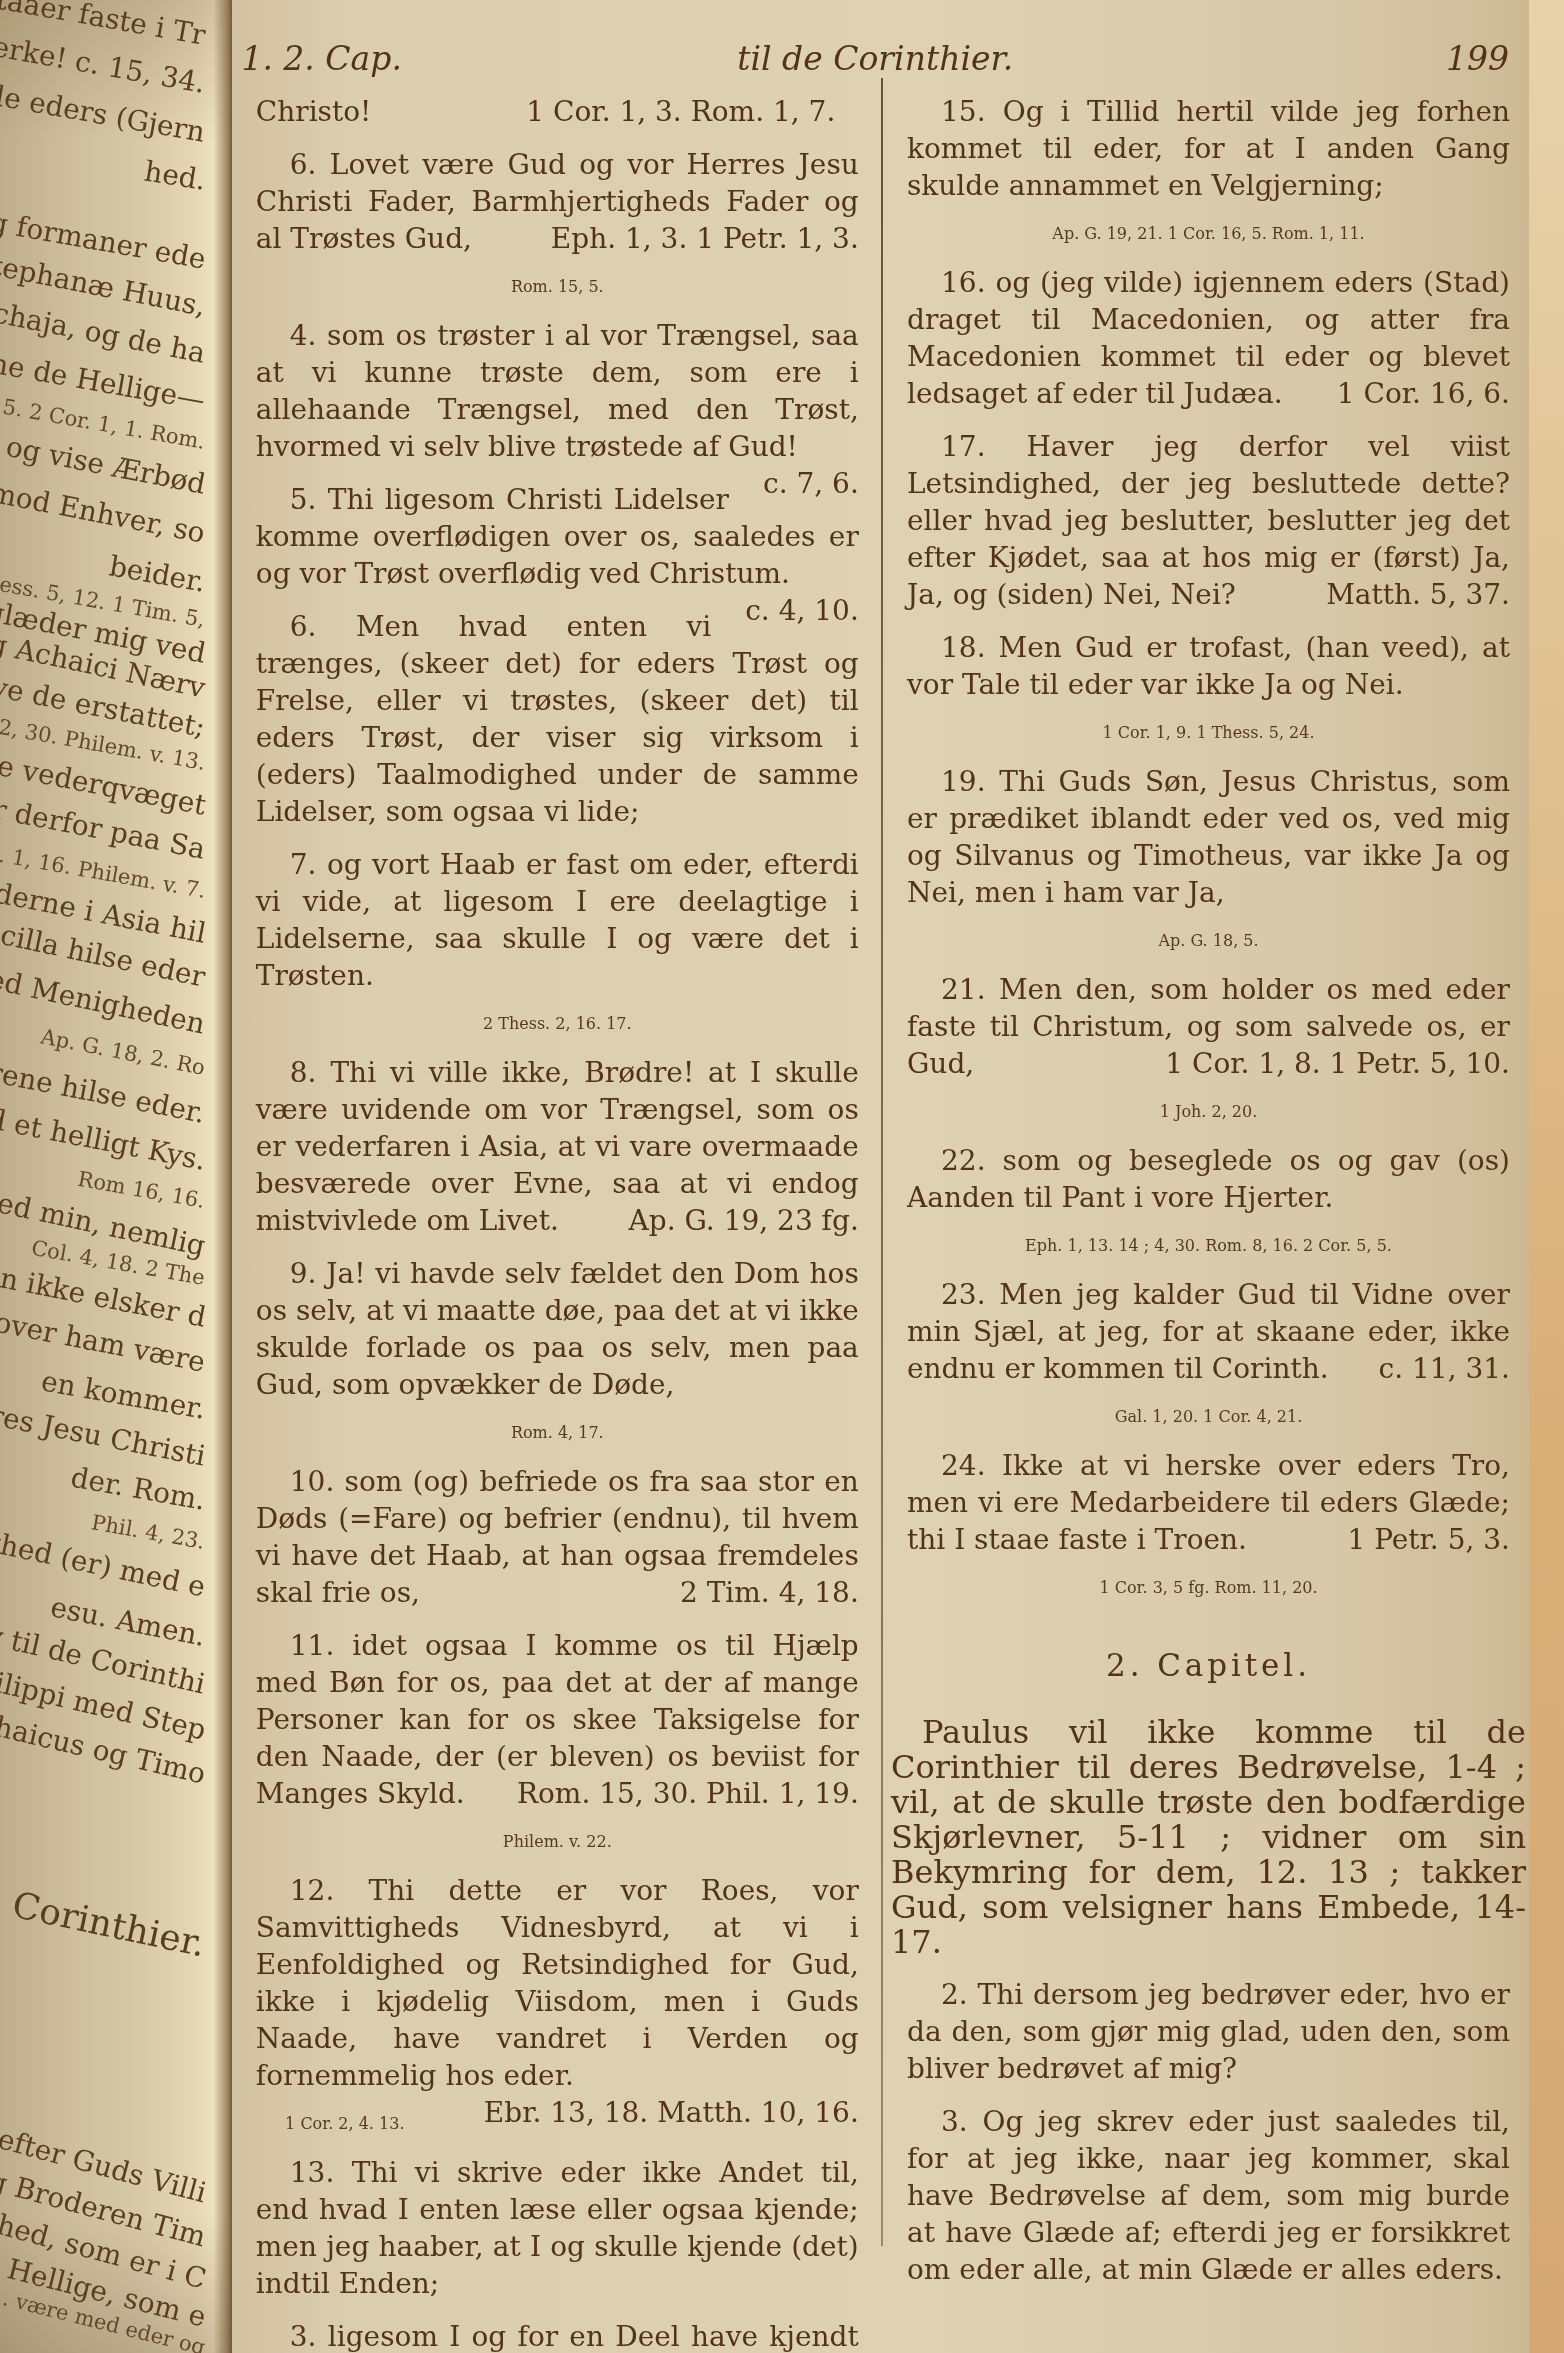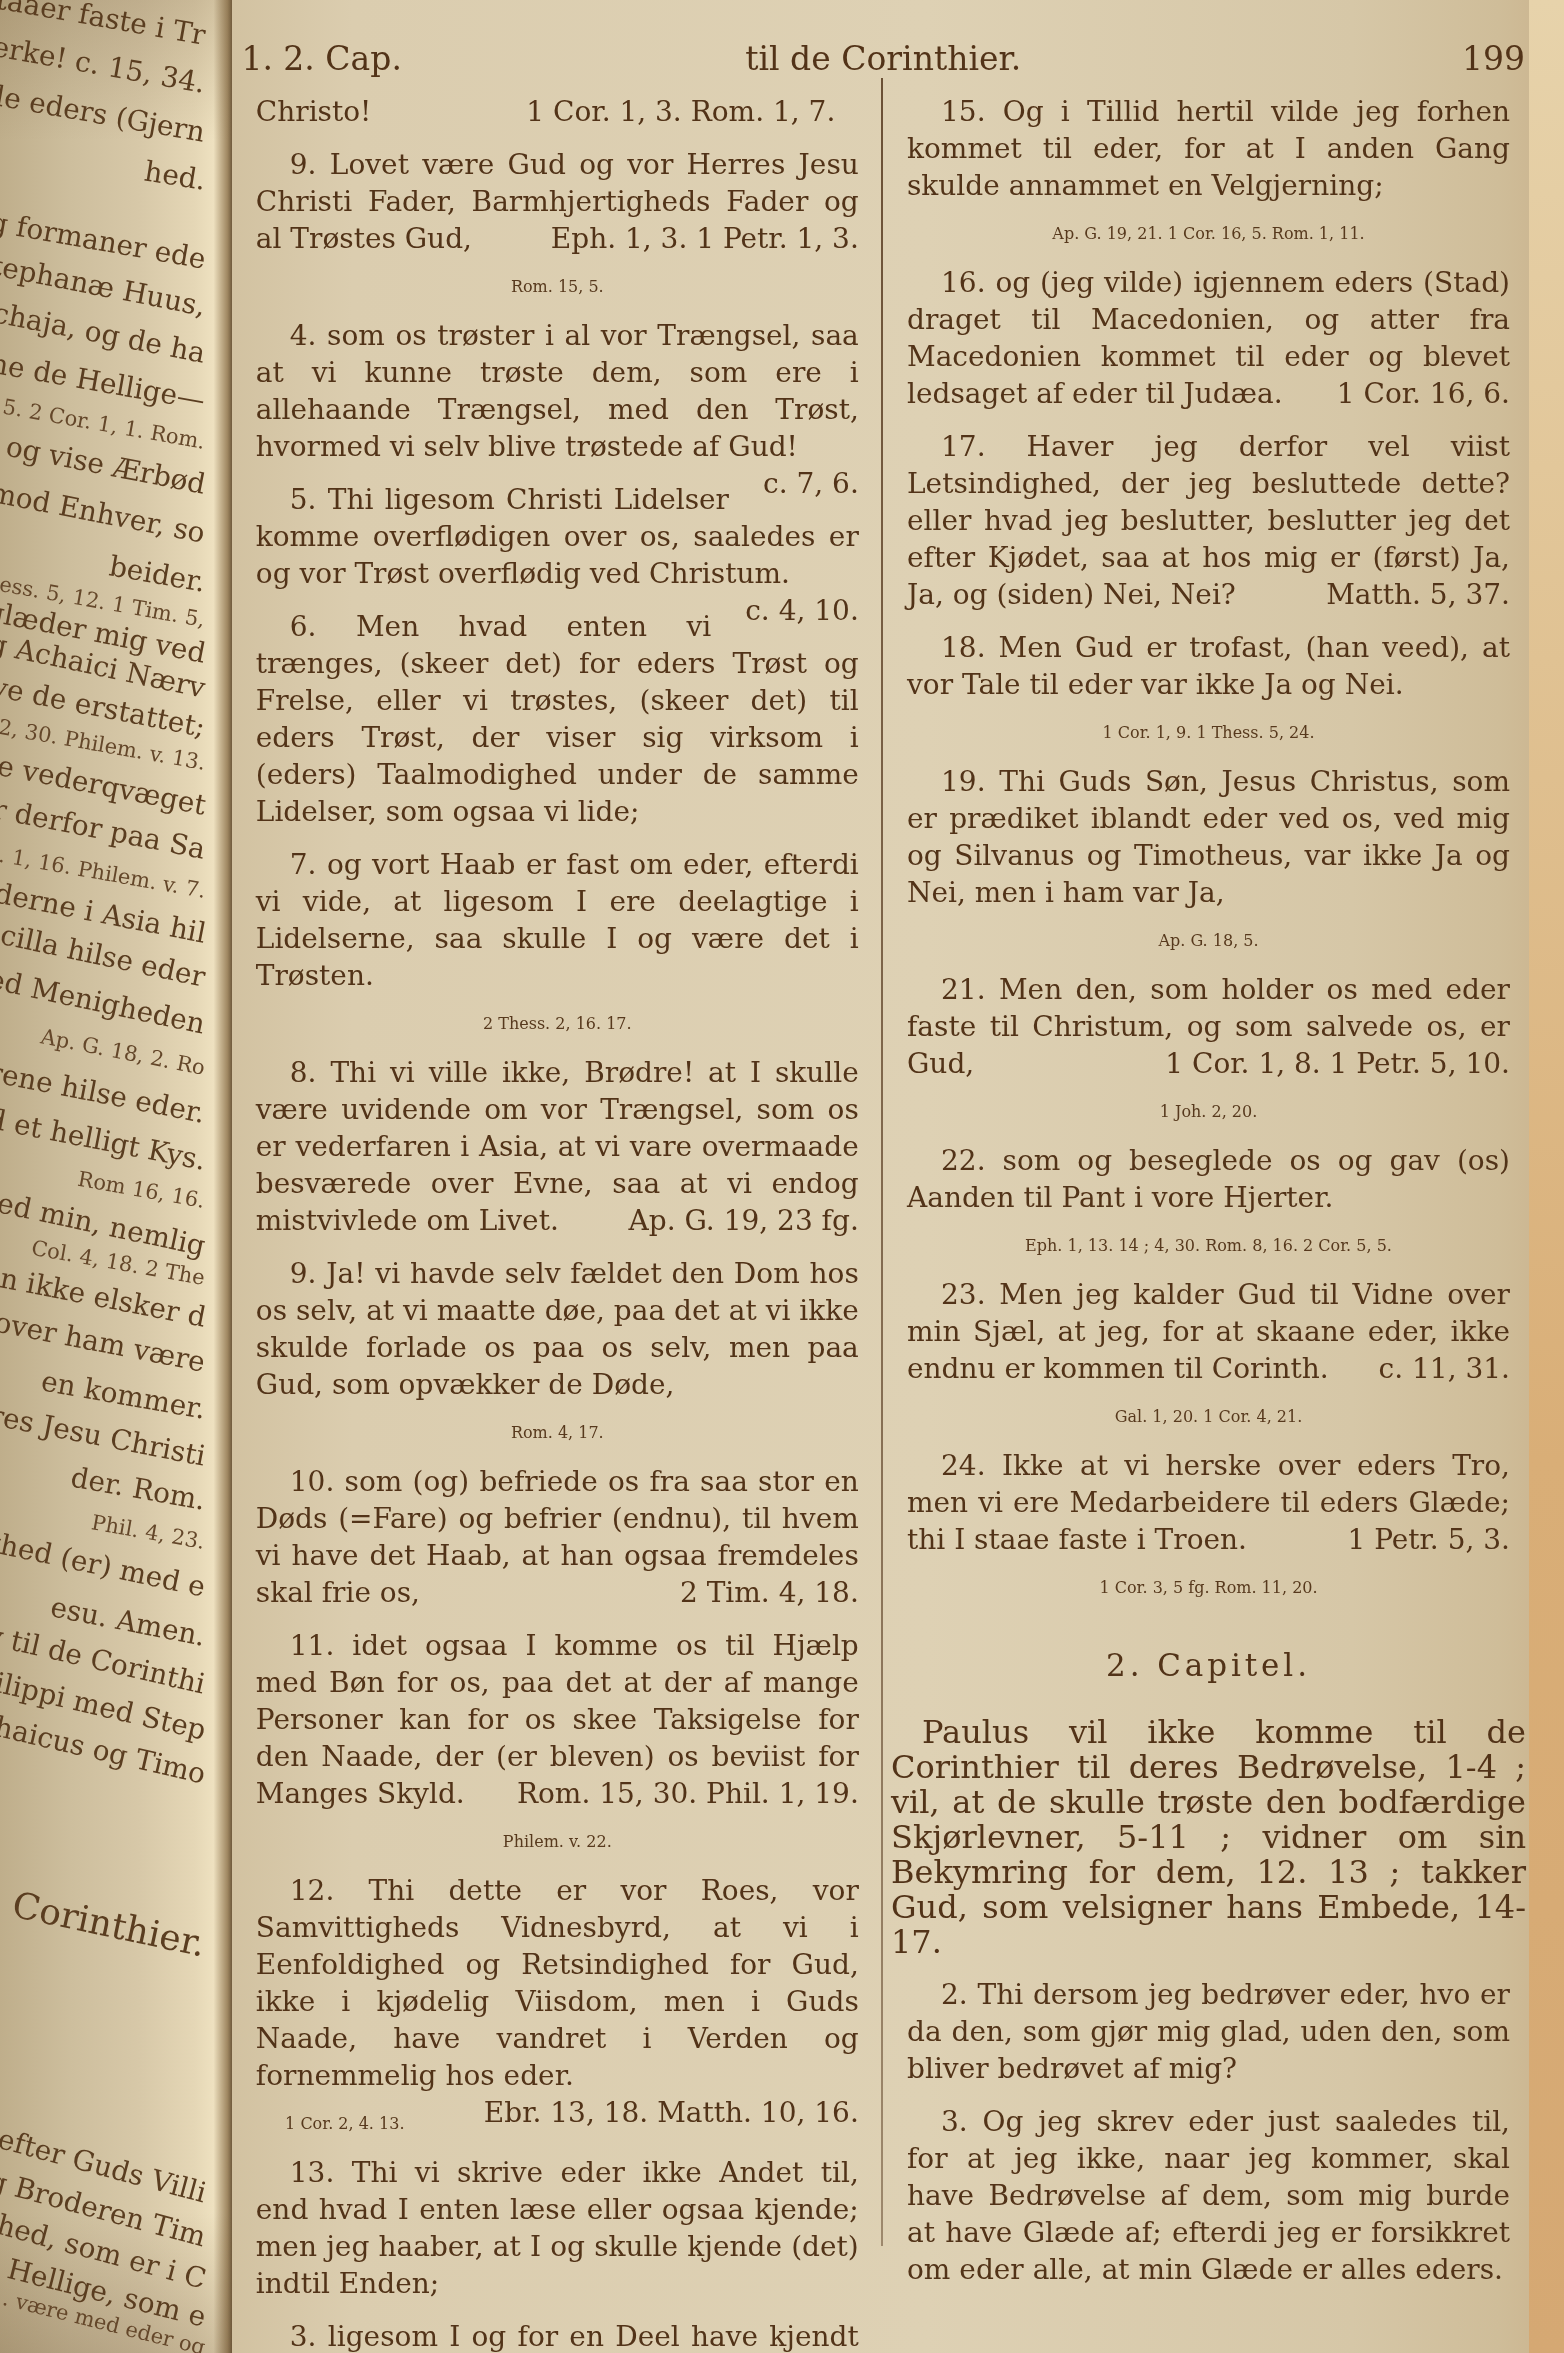--- a/index.html
+++ b/index.html
@@ -25,22 +25,22 @@
   
   .page {
     position:absolute; left:232px; top:0; width:1333px; height:2354px;
     background:linear-gradient(90deg,#d2c2a1 0%,#dbcdaf 9%,#ded1b4 52%,#d6c7a7 84%,#cfbd99 95%,#cab28c 100%);
   }
   .page-edge {
     position:absolute; right:0; top:0; width:36px; height:2354px;
     background:linear-gradient(180deg,#e7d3ab 0%,#e0c293 28%,#d9ae77 62%,#d5a873 100%);
   }
   .header {
-    position:absolute; left:9.4px; right:40px; top:38px; height:41px;
-    font-size:33px; line-height:41px;
+    position:absolute; left:9.4px; right:56px; top:38px; height:41px;
+    font-size:33px; line-height:41px;font-style:italic;
   }
   .header .h-left  { position:absolute; left:0; top:0; }
   .header .h-center{ position:absolute; left:0; right:0; top:0; text-align:center; }
   .header .h-right { position:absolute; right:0; top:0; }
   .divider {
     position:absolute; left:649px; top:78px; width:2.3px; height:2168px;
     background:linear-gradient(180deg, rgba(78,48,22,.8) 0%, rgba(78,48,22,.62) 60%, rgba(78,48,22,.45) 100%);
   }
   .col {
     position:absolute; top:77px; width:635px; text-align:justify;
@@ -120,21 +120,21 @@
     <span class="h-right">199</span>
   </div>
 
   <div class="divider"></div>
 
   <div class="col col-left">
       <p class="verse lineref">
         <span>Christo!</span>
         <span class="vref">1 Cor. 1, 3. Rom. 1, 7.</span>
       </p>
-      <p class="verse"><span>9. Lovet være Gud og vor Herres Jesu Christi Fader, Barmhjertigheds Fader og al Trøstes Gud,</span><span class="vref">Eph. 1, 3. 1 Petr. 1, 3.</span></p>
+      <p class="verse"><span>6. Lovet være Gud og vor Herres Jesu Christi Fader, Barmhjertigheds Fader og al Trøstes Gud,</span><span class="vref">Eph. 1, 3. 1 Petr. 1, 3.</span></p>
       <div class="cref">Rom. 15, 5.</div>
       <p class="verse"><span>4. som os trøster i al vor Trængsel, saa at vi kunne trøste dem, som ere i allehaande Trængsel, med den Trøst, hvormed vi selv blive trøstede af Gud!</span><span class="vref">c. 7, 6.</span></p>
       <p class="verse"><span>5. Thi ligesom Christi Lidelser komme overflødigen over os, saaledes er og vor Trøst overflødig ved Christum.</span><span class="vref">c. 4, 10.</span></p>
       <p class="verse"><span>6. Men hvad enten vi trænges, (skeer det) for eders Trøst og Frelse, eller vi trøstes, (skeer det) til eders Trøst, der viser sig virksom i (eders) Taalmodighed under de samme Lidelser, som ogsaa vi lide;</span></p>
       <p class="verse"><span>7. og vort Haab er fast om eder, efterdi vi vide, at ligesom I ere deelagtige i Lidelserne, saa skulle I og være det i Trøsten.</span></p>
       <div class="cref">2 Thess. 2, 16. 17.</div>
       <p class="verse"><span>8. Thi vi ville ikke, Brødre! at I skulle være uvidende om vor Trængsel, som os er vederfaren i Asia, at vi vare overmaade besværede over Evne, saa at vi endog mistvivlede om Livet.</span><span class="vref">Ap. G. 19, 23 fg.</span></p>
       <p class="verse"><span>9. Ja! vi havde selv fældet den Dom hos os selv, at vi maatte døe, paa det at vi ikke skulde forlade os paa os selv, men paa Gud, som opvækker de Døde,</span></p>
       <div class="cref">Rom. 4, 17.</div>
       <p class="verse"><span>10. som (og) befriede os fra saa stor en Døds (=Fare) og befrier (endnu), til hvem vi have det Haab, at han ogsaa fremdeles skal frie os,</span><span class="vref">2 Tim. 4, 18.</span></p>

